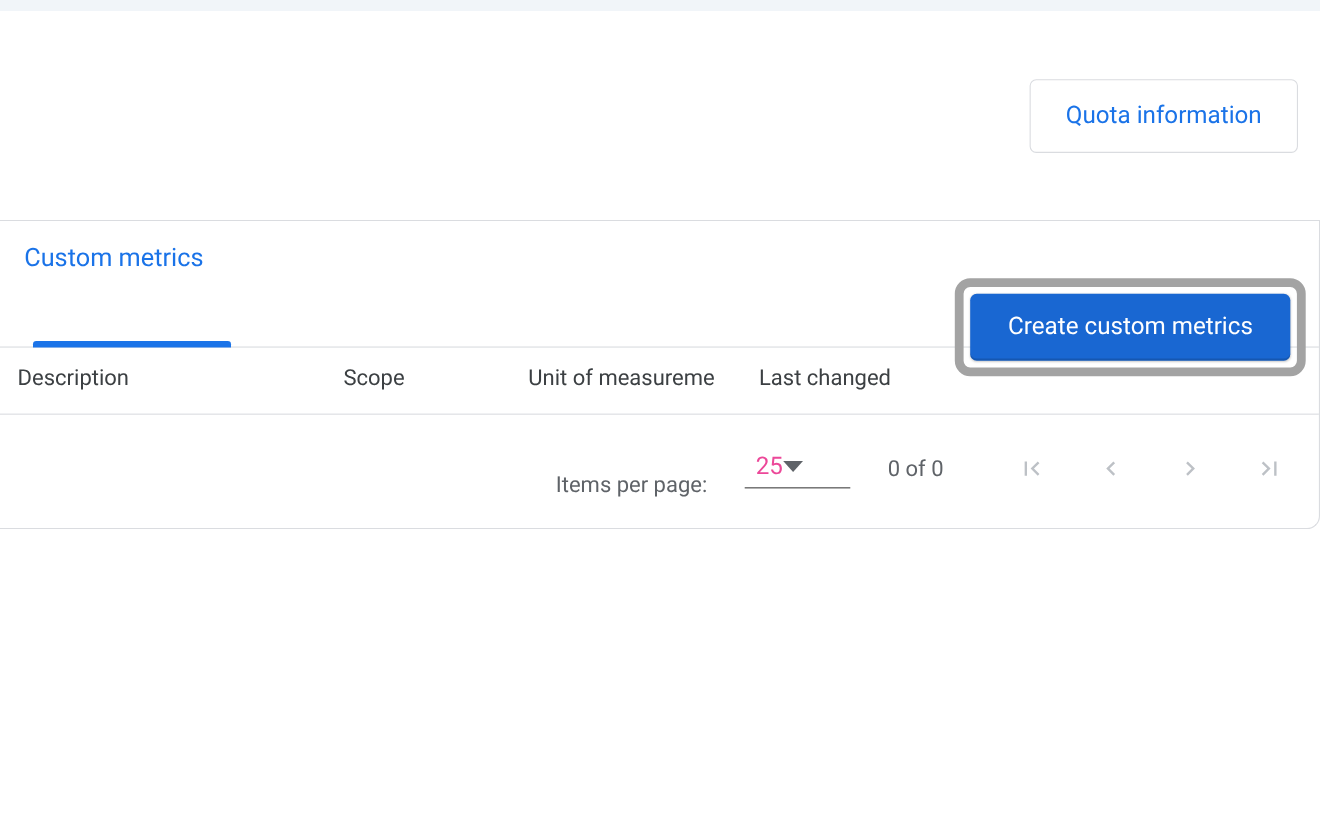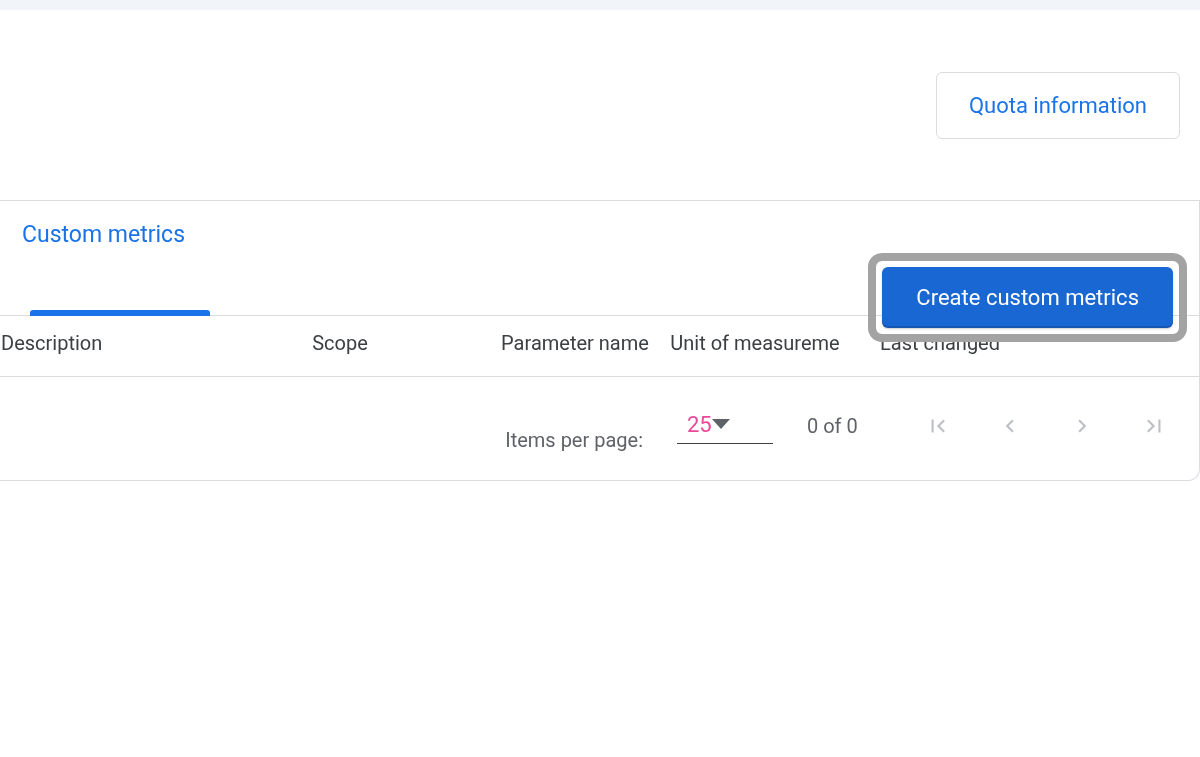--- a/index.html
+++ b/index.html
@@ -97,21 +97,21 @@
     display: flex;
     border-bottom: 1px solid #dadce0;
     padding: 14px 0 20px 0;
     color: #3c4043;
     font-size: 20px;
   }
   .th {
     text-align: center;
     line-height: 1.3;
   }
-  .th.desc { flex: 0 0 200px; text-align: left; padding-left: 1px; }
+  .th.desc { flex: 0 0 200px; text-align: left; padding-left: 16px; }
   .th.scope { flex: 0 0 280px; }
   .th.param { flex: 0 0 190px; }
   .th.unit { flex: 0 0 170px; }
   .th.last { flex: 0 0 200px; }
   .pagination {
     display: flex;
     align-items: center;
     justify-content: flex-end;
     padding: 22px 28px 28px 0;
     gap: 34px;
@@ -179,21 +179,20 @@
       <div class="tab-indicator"></div>
     </div>
     <div class="highlight-wrap">
       <button class="create-btn">Create custom metrics</button>
     </div>
   </div>
 
   <div class="table-header">
     <div class="th desc">Description</div>
     <div class="th scope">Scope</div>
-    <div class="th param">Parameter name</div>
     <div class="th unit">Unit of measureme</div>
     <div class="th last">Last changed</div>
   </div>
 
   <div class="pagination">
     <span class="items-label">Items per page:</span>
     <div class="page-size">
       <span>25</span>
       <span class="caret-down"></span>
     </div>

